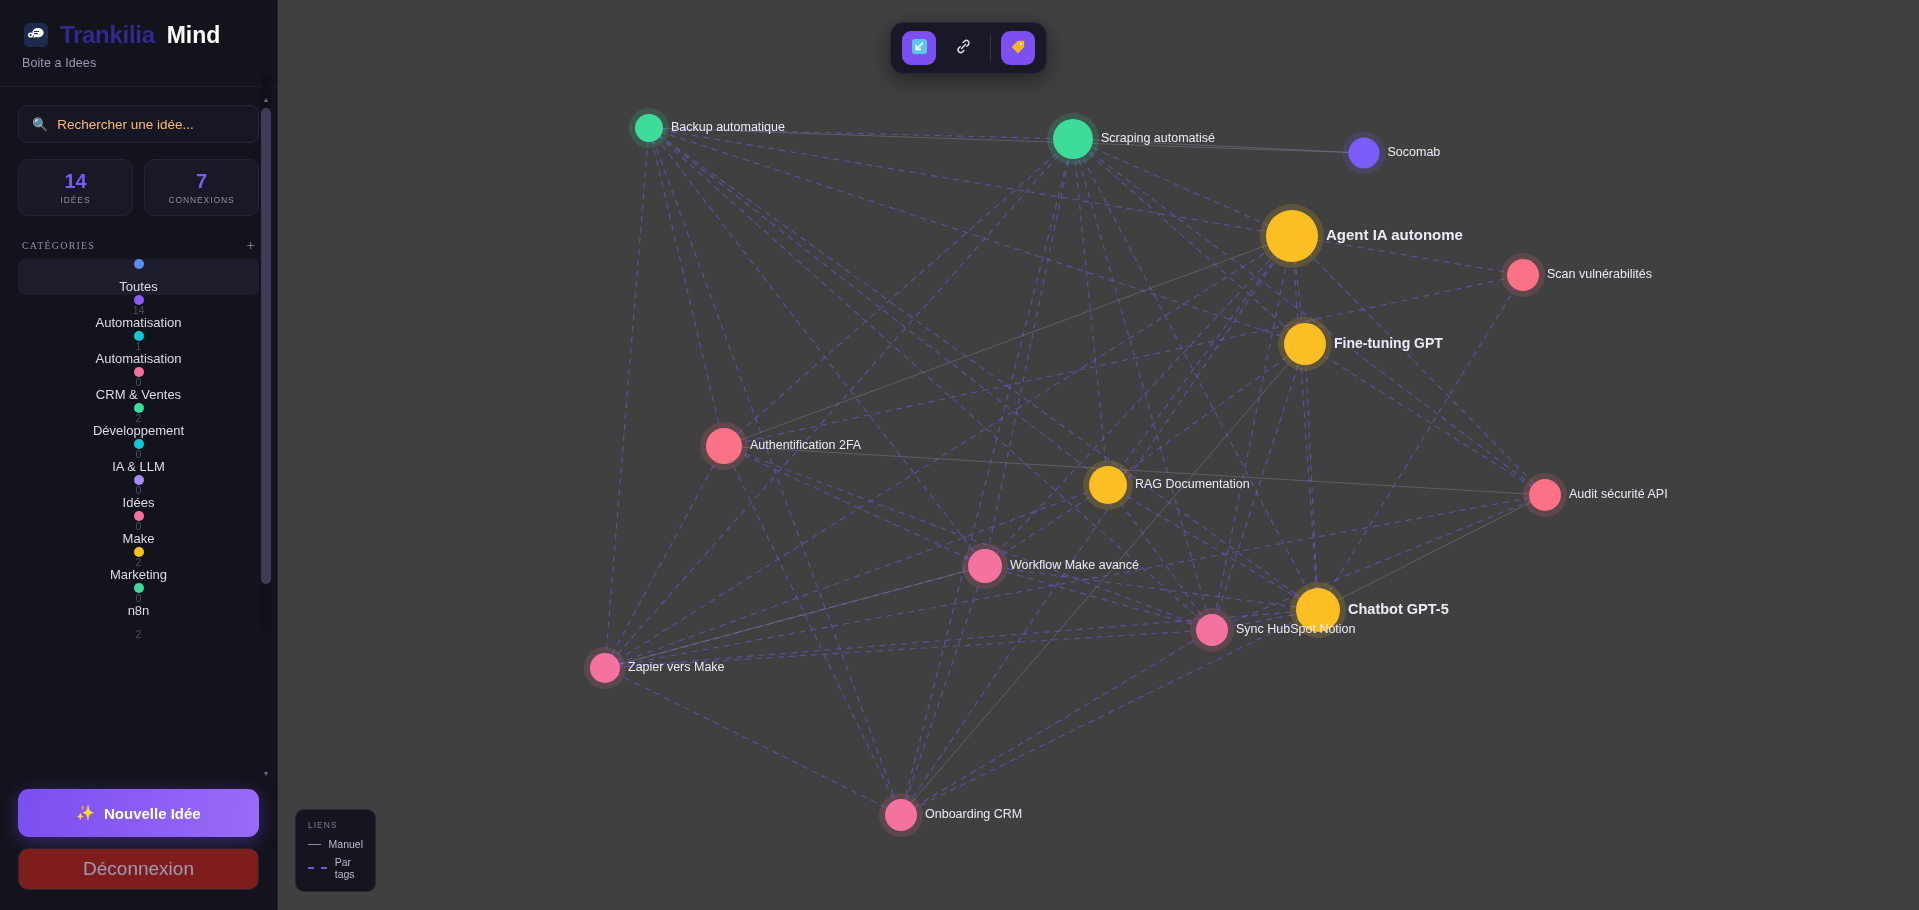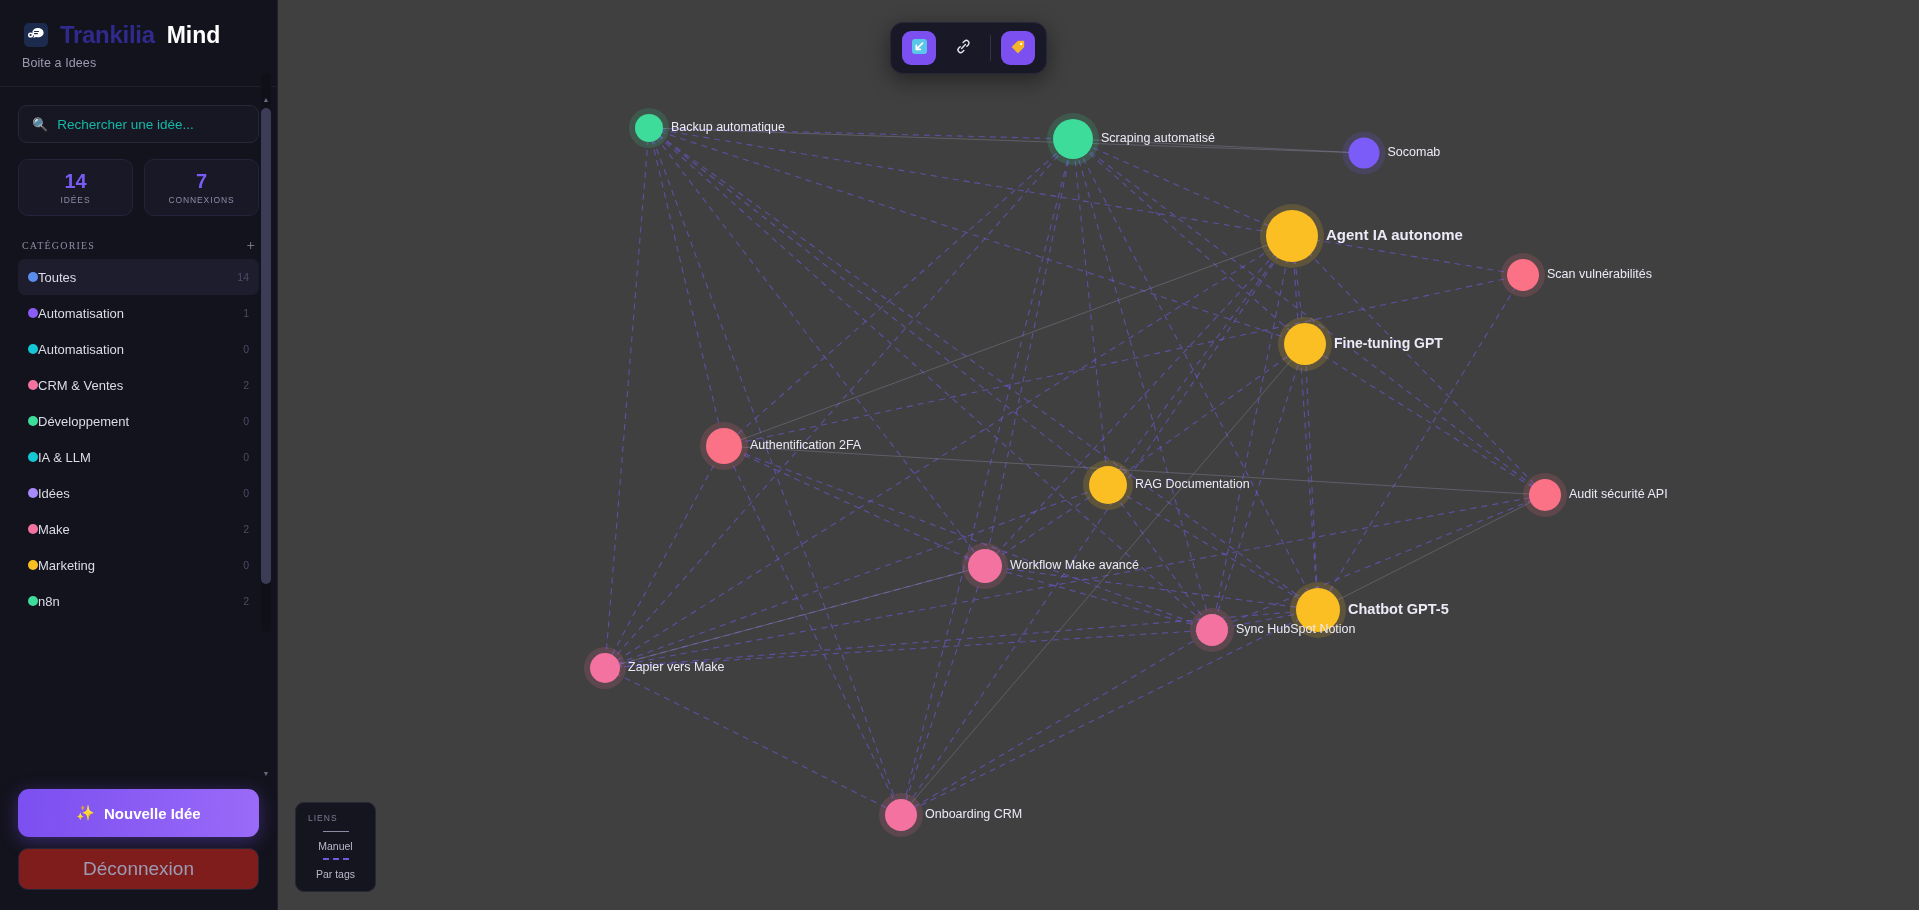--- a/index.html
+++ b/index.html
@@ -40,43 +40,43 @@
     flex:1 1 auto; overflow:hidden; position:relative;
     padding:18px 18px 8px 18px;
   }
 
   .search-box {
     display:flex; align-items:center; gap:9px;
     height:38px; padding:0 13px;
     background:#171724; border:1px solid #27273a; border-radius:9px;
   }
   .search-box .sicon { font-size:13px; line-height:1; }
-  .search-ph { font-size:13.5px; color:#14b8a6; }
+  .search-ph { font-size:13.5px; color:#fdba74; }
 
   .stats-row { display:flex; gap:11px; margin-top:16px; }
   .stat-card {
     flex:1 1 0; height:57px; border-radius:10px;
     background:#181826; border:1px solid #23233a;
     display:flex; flex-direction:column; align-items:center; justify-content:center;
   }
   .stat-num { font-size:20px; font-weight:700; color:#7a5cf5; line-height:1.05; }
   .stat-lbl { font-size:8.5px; color:#8d8da8; letter-spacing:0.9px; margin-top:3px; }
 
   .cat-header {
     display:flex; align-items:center; justify-content:space-between;
     margin:22px 4px 6px 4px;
     font-family:Liberation Serif, serif;
   }
   .cat-title { font-size:10px; letter-spacing:1.2px; color:#8d8da8; }
   .cat-add { font-size:15px; color:#8d8da8; line-height:1; cursor:pointer; }
 
   .cat-list { margin-top:2px; }
   .cat-item {
-    display:flex; align-items:center; 
-    height:36px; padding:0 10px; border-radius:7px; cursor:pointer;
+    display:flex; align-items:center; gap:10px;
+    height:36px; padding:0 10px; border-radius:7px; cursor:pointer;flex-direction:column;
   }
   .cat-item.active { background:#1d1d2e; }
   .cat-dot { width:10px; height:10px; border-radius:50%; flex:0 0 10px; }
   .cat-name { flex:1 1 auto; font-size:13px; color:#dcdce8; }
   .cat-count { font-size:10.5px; color:#4c4c66; }
 
   
   .sb-track {
     position:absolute; right:6px; top:74px; width:10px; height:558px;
     background:#101019; border-radius:5px;
@@ -139,21 +139,21 @@
   .tb-div { width:1px; height:26px; background:#32324a; }
 
   
   .legend {
     position:absolute; left:17px; bottom:18px;
     width:81px; padding:10px 12px 11px 12px;
     border-radius:9px;
     background:#15151f; border:1px solid #262637;
   }
   .lg-title { font-size:8.5px; letter-spacing:1px; color:#7c7c96; margin-bottom:8px; }
-  .lg-row { display:flex; align-items:center; gap:8px; margin-top:6px;flex-direction:column; }
+  .lg-row { display:flex; align-items:center; gap:8px; margin-top:6px; }
   .lg-line { width:26px; height:0; border-top:1.5px solid #8b8ba8; }
   .lg-line.dashed { border-top:2px dashed #6f5ae0; }
   .lg-txt { font-size:10.5px; color:#b9b9cc; }
 </style>
 </head>
 <body>
 
 <div id="app">
 
   <aside id="sidebar">

